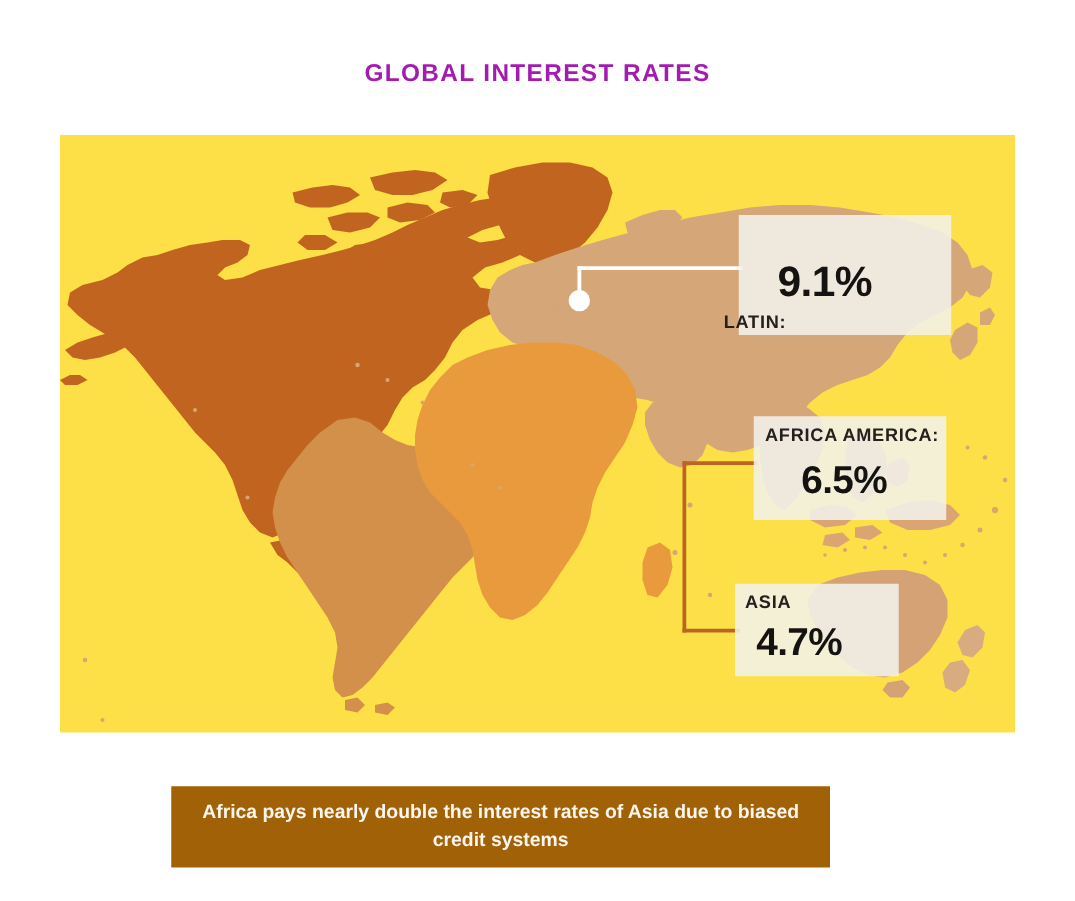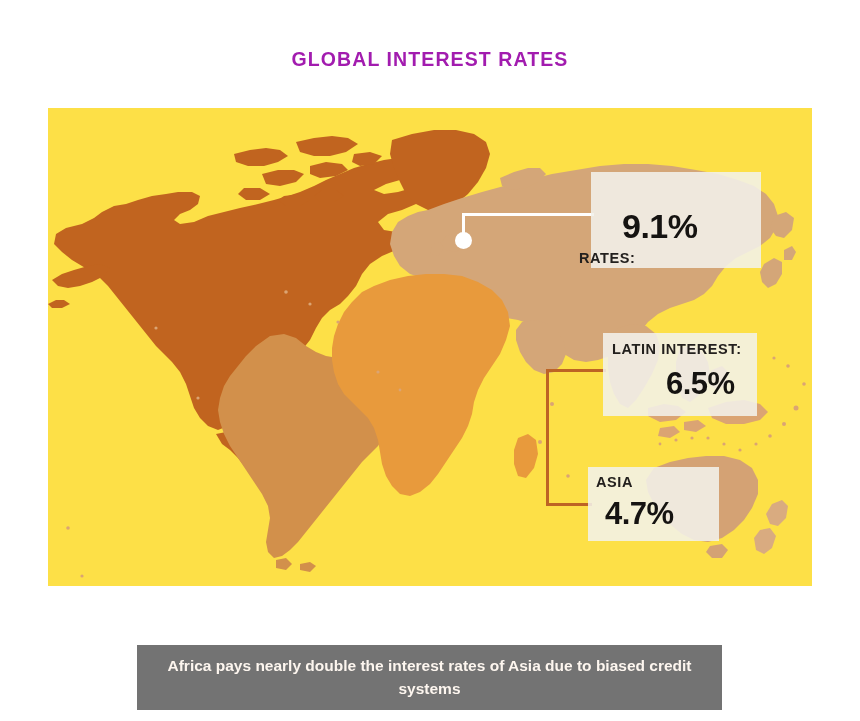--- a/index.html
+++ b/index.html
@@ -94,35 +94,35 @@
   }
 
   
   .box-africa { left: 543px; top: 64px; width: 170px; height: 96px; }
   .lbl-africa { left: 531px; top: 142px; }
   .val-africa { left: 574px; top: 99px; font-size: 34px; }
 
   
   .box-latam { left: 555px; top: 225px; width: 154px; height: 83px; }
   .lbl-latam { left: 564px; top: 233px; }
-  .val-latam { left: 593px; top: 258px; font-size: 31px; margin-left: 25px; }
+  .val-latam { left: 593px; top: 258px; font-size: 31px; }
 
   
   .box-asia { left: 540px; top: 359px; width: 131px; height: 74px; }
   .lbl-asia { left: 548px; top: 366px; text-align: right; }
   .val-asia { left: 557px; top: 388px; font-size: 31px; }
 
   
   .banner {
     position: absolute;
     left: 137px;
-    top: 645px;
-    width: 585px;
+    top: 629px;
+    width: 527px;
     height: 65px;
-    background: #737373;
+    background: #a16207;
     display: flex;
     align-items: center;
     justify-content: center;
     box-sizing: border-box;
     padding: 0 22px;
   }
   .banner-text {
     color: #fdf6ef;
     font-size: 15.5px;
     font-weight: bold;
@@ -302,24 +302,24 @@
     <div class="leader-dot" style="left:407px; top:124px;"></div>
     <div class="leader-white v" style="left:414px; top:105px; height:24px;"></div>
     <div class="leader-white h" style="left:414px; top:105px; width:132px;"></div>
 
     <div class="leader-orange h" style="left:498px; top:261px; width:60px;"></div>
     <div class="leader-orange v" style="left:498px; top:261px; height:137px;"></div>
     <div class="leader-orange h" style="left:498px; top:395px; width:46px;"></div>
 
     <div class="callout box-africa"></div>
     <div class="callout-value val-africa">9.1%</div>
-    <div class="callout-label lbl-africa">RATES:</div>
+    <div class="callout-label lbl-africa">LATIN:</div>
 
     <div class="callout box-latam"></div>
-    <div class="callout-label lbl-latam">LATIN INTEREST:</div>
+    <div class="callout-label lbl-latam">AFRICA AMERICA:</div>
     <div class="callout-value val-latam">6.5%</div>
 
     <div class="callout box-asia"></div>
     <div class="callout-label lbl-asia">ASIA</div>
     <div class="callout-value val-asia">4.7%</div>
   </div>
 
   <div class="banner">
     <div class="banner-text">Africa pays nearly double the interest rates of Asia due to biased credit systems</div>
   </div>

